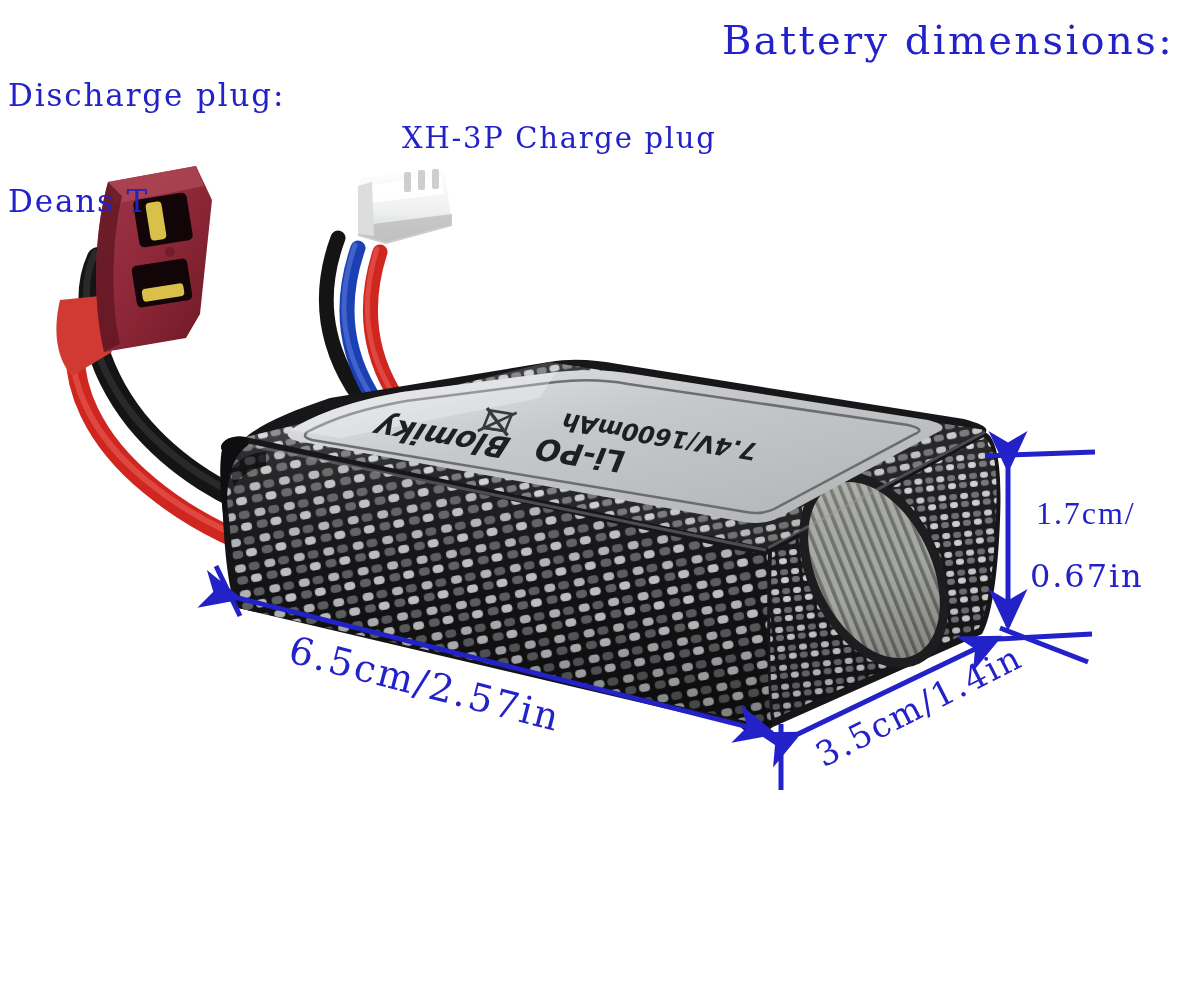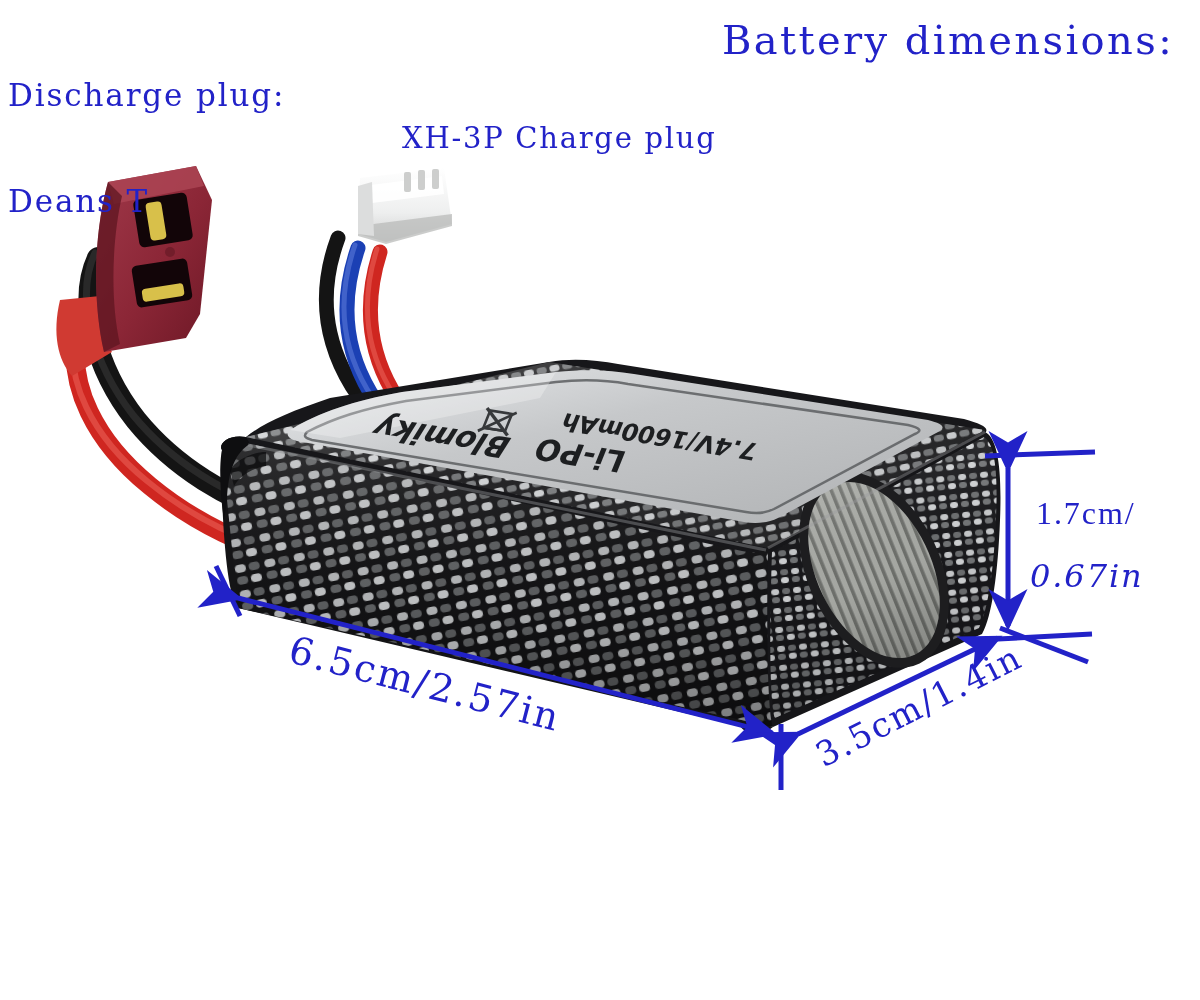--- a/index.html
+++ b/index.html
@@ -56,21 +56,20 @@
   #dim-height-line1 {
     left: 1036px;
     top: 497px;
     font-size: 32px;
     font-family: Liberation Serif, serif;
   }
   #dim-height-line2 {
     left: 1030px;
     top: 560px;
     font-size: 32px;
-    font-style: italic;
   }
   #dim-length {
     left: 290px;
     top: 630px;
     font-size: 38px;
     transform: rotate(14.5deg);
     transform-origin: 0 50%;
   }
   #dim-depth {
     left: 818px;

